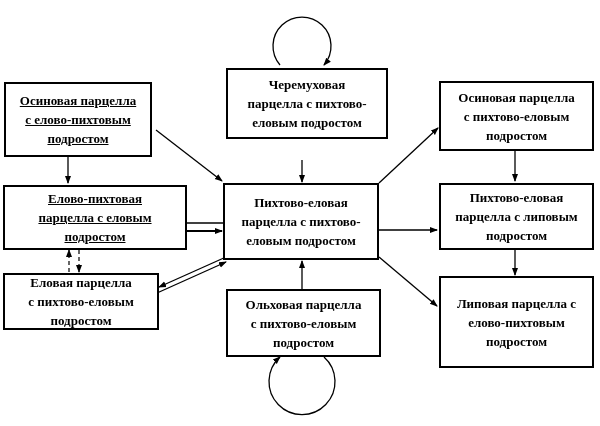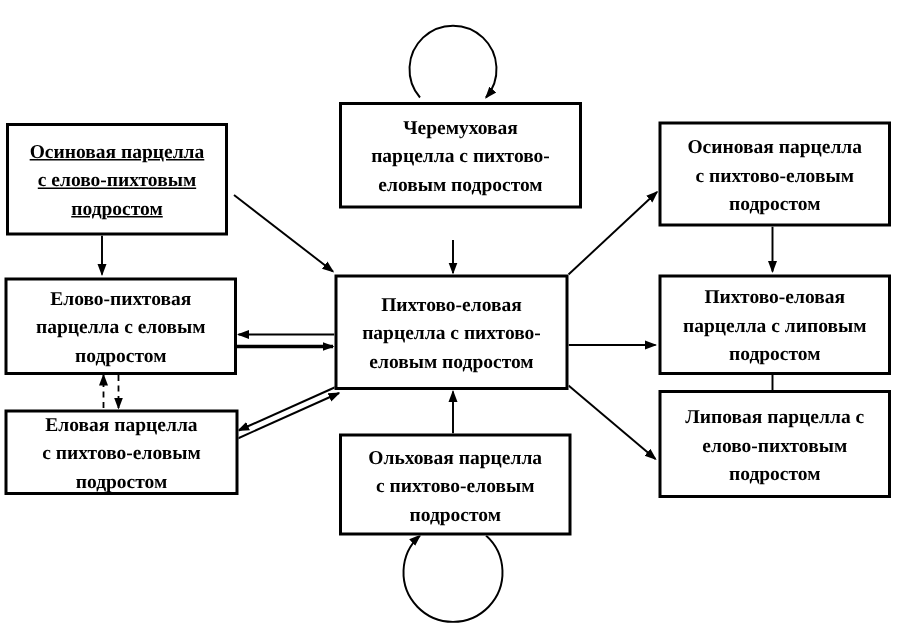--- a/index.html
+++ b/index.html
@@ -65,21 +65,21 @@
   <div class="box" style="left:226px;top:68px;width:162px;height:71px;">
       <span>Черемуховая
 парцелла с пихтово-
 еловым подростом</span>
     </div>
   <div class="box" style="left:439px;top:81px;width:155px;height:70px;">
       <span>Осиновая парцелла
 с пихтово-еловым
 подростом</span>
     </div>
-  <div class="box" style="left:3px;top:185px;width:155px;height:65px;">
+  <div class="box" style="left:3px;top:185px;width:184px;height:65px;text-decoration:underline;">
       <span>Елово-пихтовая
 парцелла с еловым
 подростом</span>
     </div>
   <div class="box" style="left:223px;top:183px;width:156px;height:77px;">
       <span>Пихтово-еловая
 парцелла с пихтово-
 еловым подростом</span>
     </div>
   <div class="box" style="left:439px;top:183px;width:155px;height:67px;">
@@ -90,18 +90,18 @@
   <div class="box" style="left:3px;top:273px;width:156px;height:57px;">
       <span>Еловая парцелла
 с пихтово-еловым
 подростом</span>
     </div>
   <div class="box" style="left:226px;top:289px;width:155px;height:68px;">
       <span>Ольховая парцелла
 с пихтово-еловым
 подростом</span>
     </div>
-  <div class="box" style="left:439px;top:260px;width:155px;height:72px;">
+  <div class="box" style="left:439px;top:276px;width:155px;height:92px;">
       <span>Липовая парцелла с
 елово-пихтовым
 подростом</span>
     </div>
 </div>
 
 </body></html>

